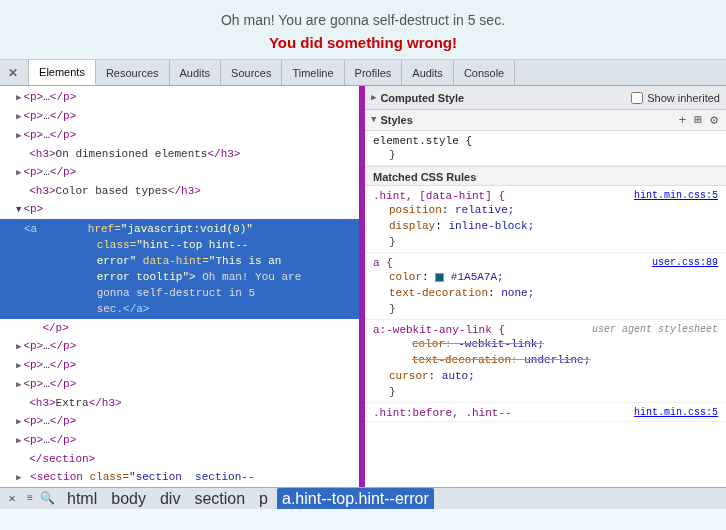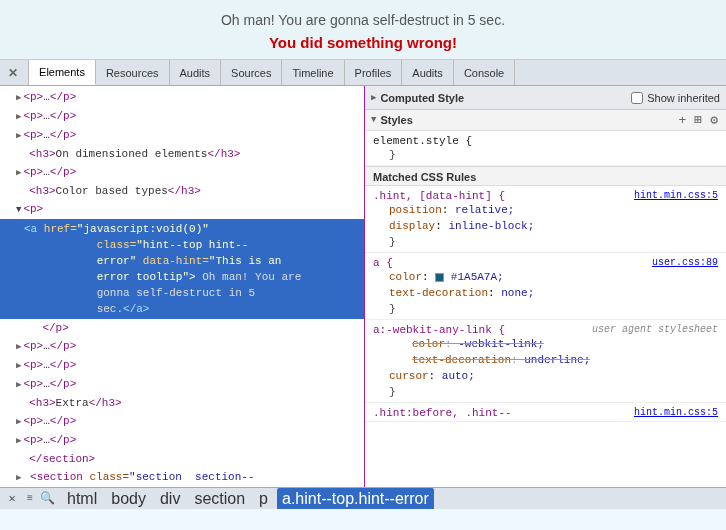--- a/index.html
+++ b/index.html
@@ -62,21 +62,21 @@
     
     .devtools-body {
       display: flex;
       height: calc(530px - 75px - 26px - 28px);
     }
 
     
     .dom-panel {
       width: 365px;
       background: #fff;
-      border-right: 1px solid #a21caf;
+      border-right: 6px solid #a21caf;
       overflow-y: auto;
       padding: 2px 0;
     }
     .dom-line {
       padding: 1px 4px 1px 8px;
       line-height: 16px;
       white-space: nowrap;
       font-size: 11px;
       color: #222;
     }
@@ -297,21 +297,21 @@
     </div>
     <div class="dom-line indent1">
       &nbsp;&nbsp;<span class="tag">&lt;h3&gt;</span><span class="text-content">Color based types</span><span class="tag">&lt;/h3&gt;</span>
     </div>
     <div class="dom-line indent1">
       <span class="triangle open">▼</span><span class="tag">&lt;p&gt;</span>
     </div>
 
     <div class="dom-line indent2 selected" style="background:#316ac5; color:#fff; padding-left:24px; padding-top:2px; padding-bottom:2px;">
       <span style="color:#adf;">&lt;a</span>
-      <span style="color:#ffd580;"> href=</span><span style="color:#ffc;">"javascript:void(0)"</span>
+      <span style="color:#ffd580;margin-left:44px;"> href=</span><span style="color:#ffc;">"javascript:void(0)"</span>
       <br>&nbsp;&nbsp;&nbsp;&nbsp;&nbsp;&nbsp;&nbsp;&nbsp;&nbsp;&nbsp;
       <span style="color:#ffd580;">class=</span><span style="color:#ffc;">"hint--top  hint--</span>
       <br>&nbsp;&nbsp;&nbsp;&nbsp;&nbsp;&nbsp;&nbsp;&nbsp;&nbsp;&nbsp;
       <span style="color:#ffc;">error"</span>
       <span style="color:#ffd580;"> data-hint=</span><span style="color:#ffc;">"This is an</span>
       <br>&nbsp;&nbsp;&nbsp;&nbsp;&nbsp;&nbsp;&nbsp;&nbsp;&nbsp;&nbsp;
       <span style="color:#ffc;">error tooltip"&gt;</span>
       <span style="color:#ddd;">Oh man! You are</span>
       <br>&nbsp;&nbsp;&nbsp;&nbsp;&nbsp;&nbsp;&nbsp;&nbsp;&nbsp;&nbsp;
       <span style="color:#ddd;">gonna self-destruct in 5</span>

